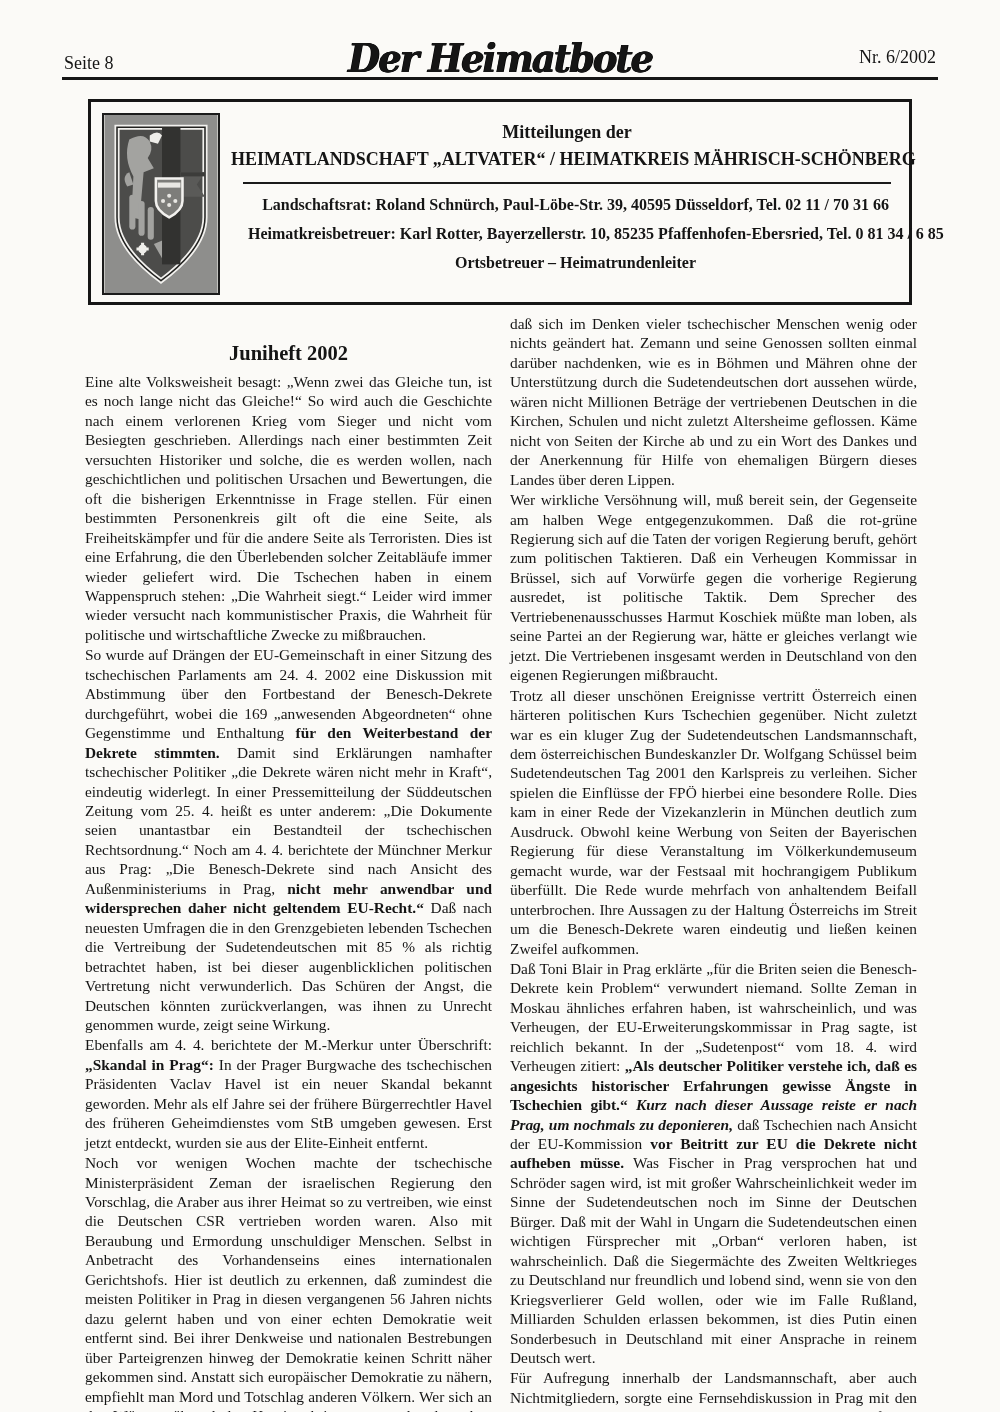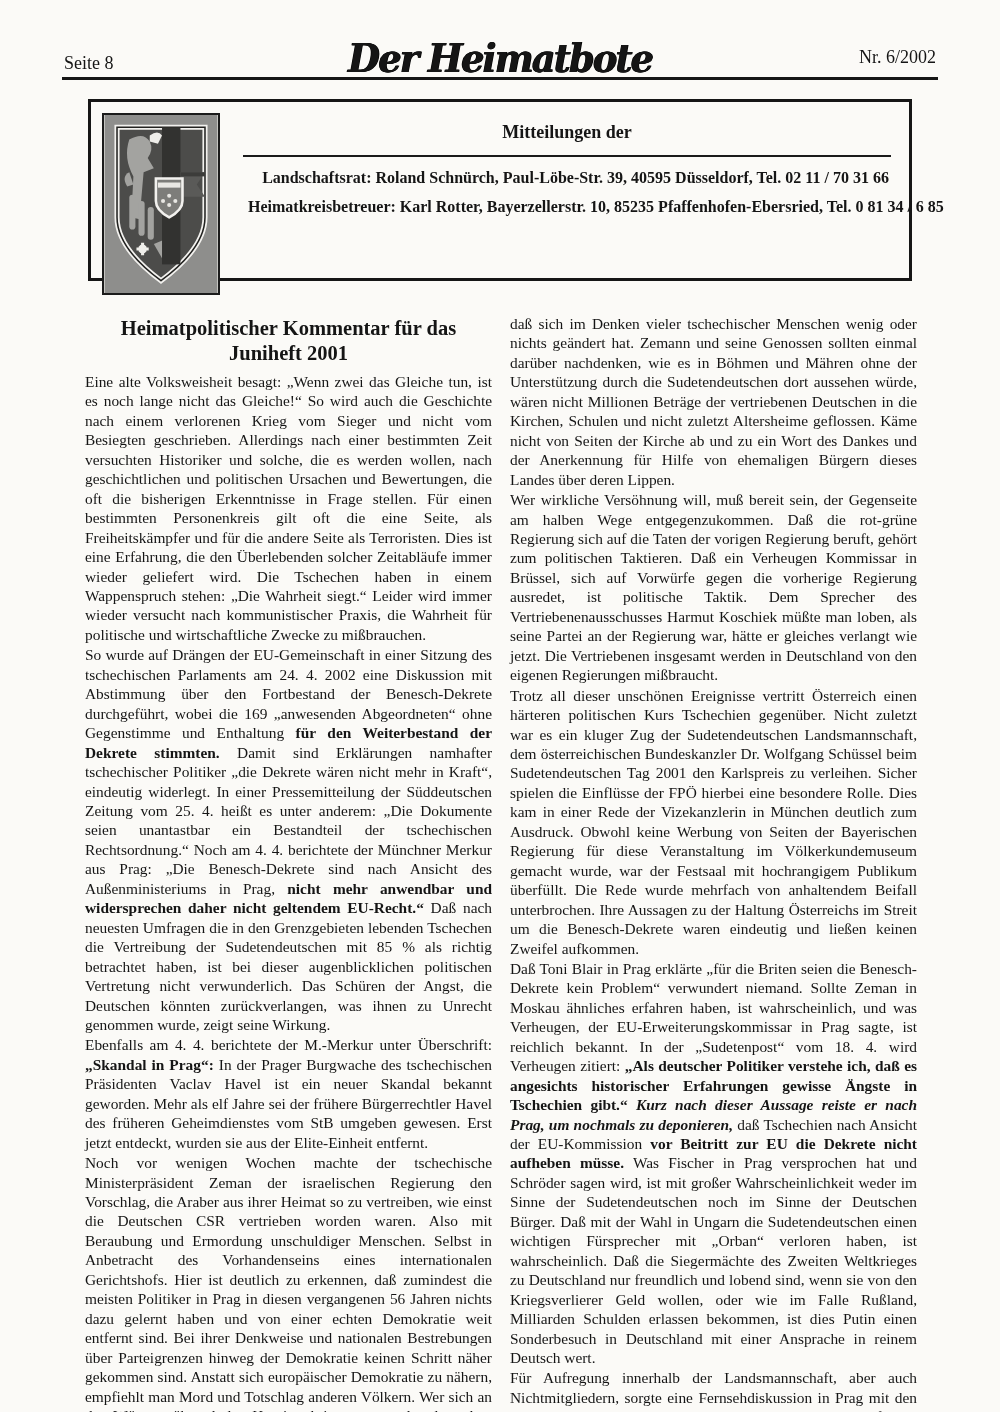--- a/index.html
+++ b/index.html
@@ -15,21 +15,21 @@
   .mast-issue{position:absolute;right:2px;bottom:8px;font-size:18px;}
   .mast-title{
     position:absolute;left:0;right:0;bottom:-4px;text-align:center;
     font-family:"DejaVu Serif",serif;font-weight:bold;font-style:italic;
     font-size:37px;letter-spacing:-2px;transform:scaleY(1.05);
     text-shadow:0.6px 0 0 #000, -0.4px 0 0 #000;
   }
   .mast-rule{position:absolute;left:62px;right:62px;top:77px;height:3px;background:#161616;}
   
   .info-box{
-    position:absolute;left:88px;top:99px;width:824px;height:182px;
+    position:absolute;left:88px;top:99px;width:824px;height:206px;
     border:3px solid #161616;box-sizing:border-box;background:#fbfaf7;
   }
   .emblem-frame{
     position:absolute;left:11px;top:11px;width:114px;height:178px;
     border:2px solid #1b1b1b;background:#8f8f8f;box-shadow:inset 0 0 0 2px #d8d8d4;
   }
   .emblem-frame svg{display:block;width:100%;height:100%;}
   .info-content{position:absolute;left:140px;right:6px;top:0;bottom:0;text-align:center;}
   .info-head{margin-top:17px;font-weight:bold;font-size:18px;line-height:27px;}
   .info-head .line{white-space:nowrap;}
@@ -90,34 +90,36 @@
         <rect x="52" y="74" width="22" height="4" fill="#55555三" opacity="0"></rect>
         <circle cx="57" cy="84" r="2" fill="#e9e8e4"></circle>
         <circle cx="63" cy="88" r="2" fill="#e9e8e4"></circle>
         <circle cx="69" cy="84" r="2" fill="#e9e8e4"></circle>
         <circle cx="63" cy="79" r="2" fill="#e9e8e4"></circle>
       </svg>
     </div>
     <div class="info-content">
       <div class="info-head">
           <div class="line">Mitteilungen der</div>
+          <div class="line">HEIMATLANDSCHAFT „ALTVATER“ / HEIMATKREIS MÄHRISCH-SCHÖNBERG</div>
         </div>
       <div class="info-divider"></div>
       <div class="info-contacts">
           <div class="line">Landschaftsrat: Roland Schnürch, Paul-Löbe-Str. 39, 40595 Düsseldorf, Tel. 02 11 / 70 31 66</div>
           <div class="line">Heimatkreisbetreuer: Karl Rotter, Bayerzellerstr. 10, 85235 Pfaffenhofen-Ebersried, Tel. 0 81 34 / 6 85</div>
+          <div class="line">Ortsbetreuer – Heimatrundenleiter</div>
         </div>
     </div>
   </div>
 
   <div class="columns">
     <div class="col">
       <div class="article-title">
-        <span>Heimatpolitischer Kommentar für das</span><br>
-        <span>Juniheft 2001</span>
+        <br>
+        <span>Juniheft 2002</span>
       </div>
     <p><span>Eine alte Volksweisheit besagt: „Wenn zwei das Gleiche tun, ist es noch lange nicht das Gleiche!“ So wird auch die Geschichte nach einem verlorenen Krieg vom Sieger und nicht vom Besiegten geschrieben. Allerdings nach einer bestimmten Zeit versuchten Historiker und solche, die es werden wollen, nach geschichtlichen und politischen Ursachen und Bewertungen, die oft die bisherigen Erkenntnisse in Frage stellen. Für einen bestimmten Personenkreis gilt oft die eine Seite, als Freiheitskämpfer und für die andere Seite als Terroristen. Dies ist eine Erfahrung, die den Überlebenden solcher Zeitabläufe immer wieder geliefert wird. Die Tschechen haben in einem Wappenspruch stehen: „Die Wahrheit siegt.“ Leider wird immer wieder versucht nach kommunistischer Praxis, die Wahrheit für politische und wirtschaftliche Zwecke zu mißbrauchen.</span></p>
         <p><span>So wurde auf Drängen der EU-Gemeinschaft in einer Sitzung des tschechischen Parlaments am 24. 4. 2002 eine Diskussion mit Abstimmung über den Fortbestand der Benesch-Dekrete durchgeführt, wobei die 169 „anwesenden Abgeordneten“ ohne Gegenstimme und Enthaltung </span><span class="run-b">für den Weiterbestand der Dekrete stimmten.</span><span> Damit sind Erklärungen namhafter tschechischer Politiker „die Dekrete wären nicht mehr in Kraft“, eindeutig widerlegt. In einer Pressemitteilung der Süddeutschen Zeitung vom 25. 4. heißt es unter anderem: „Die Dokumente seien unantastbar ein Bestandteil der tschechischen Rechtsordnung.“ Noch am 4. 4. berichtete der Münchner Merkur aus Prag: „Die Benesch-Dekrete sind nach Ansicht des Außenministeriums in Prag, </span><span class="run-b">nicht mehr anwendbar und widersprechen daher nicht geltendem EU-Recht.“</span><span> Daß nach neuesten Umfragen die in den Grenzgebieten lebenden Tschechen die Vertreibung der Sudetendeutschen mit 85 % als richtig betrachtet haben, ist bei dieser augenblicklichen politischen Vertretung nicht verwunderlich. Das Schüren der Angst, die Deutschen könnten zurückverlangen, was ihnen zu Unrecht genommen wurde, zeigt seine Wirkung.</span></p>
         <p><span>Ebenfalls am 4. 4. berichtete der M.-Merkur unter Überschrift: </span><span class="run-b">„Skandal in Prag“:</span><span> In der Prager Burgwache des tschechischen Präsidenten Vaclav Havel ist ein neuer Skandal bekannt geworden. Mehr als elf Jahre sei der frühere Bürgerrechtler Havel des früheren Geheimdienstes vom StB umgeben gewesen. Erst jetzt entdeckt, wurden sie aus der Elite-Einheit entfernt.</span></p>
         <p><span>Noch vor wenigen Wochen machte der tschechische Ministerpräsident Zeman der israelischen Regierung den Vorschlag, die Araber aus ihrer Heimat so zu vertreiben, wie einst die Deutschen CSR vertrieben worden waren. Also mit Beraubung und Ermordung unschuldiger Menschen. Selbst in Anbetracht des Vorhandenseins eines internationalen Gerichtshofs. Hier ist deutlich zu erkennen, daß zumindest die meisten Politiker in Prag in diesen vergangenen 56 Jahren nichts dazu gelernt haben und von einer echten Demokratie weit entfernt sind. Bei ihrer Denkweise und nationalen Bestrebungen über Parteigrenzen hinweg der Demokratie keinen Schritt näher gekommen sind. Anstatt sich europäischer Demokratie zu nähern, empfiehlt man Mord und Totschlag anderen Völkern. Wer sich an das Wüten während des Hussittenkrieges unter der deutschen Bevölkerung erinnert, stellt man fest,</span></p>
       </div>
     <div class="col">
         <p><span>daß sich im Denken vieler tschechischer Menschen wenig oder nichts geändert hat. Zemann und seine Genossen sollten einmal darüber nachdenken, wie es in Böhmen und Mähren ohne der Unterstützung durch die Sudetendeutschen dort aussehen würde, wären nicht Millionen Beträge der vertriebenen Deutschen in die Kirchen, Schulen und nicht zuletzt Altersheime geflossen. Käme nicht von Seiten der Kirche ab und zu ein Wort des Dankes und der Anerkennung für Hilfe von ehemaligen Bürgern dieses Landes über deren Lippen.</span></p>
         <p><span>Wer wirkliche Versöhnung will, muß bereit sein, der Gegenseite am halben Wege entgegenzukommen. Daß die rot-grüne Regierung sich auf die Taten der vorigen Regierung beruft, gehört zum politischen Taktieren. Daß ein Verheugen Kommissar in Brüssel, sich auf Vorwürfe gegen die vorherige Regierung ausredet, ist politische Taktik. Dem Sprecher des Vertriebenenausschusses Harmut Koschiek müßte man loben, als seine Partei an der Regierung war, hätte er gleiches verlangt wie jetzt. Die Vertriebenen insgesamt werden in Deutschland von den eigenen Regierungen mißbraucht.</span></p>
         <p><span>Trotz all dieser unschönen Ereignisse vertritt Österreich einen härteren politischen Kurs Tschechien gegenüber. Nicht zuletzt war es ein kluger Zug der Sudetendeutschen Landsmannschaft, dem österreichischen Bundeskanzler Dr. Wolfgang Schüssel beim Sudetendeutschen Tag 2001 den Karlspreis zu verleihen. Sicher spielen die Einflüsse der FPÖ hierbei eine besondere Rolle. Dies kam in einer Rede der Vizekanzlerin in München deutlich zum Ausdruck. Obwohl keine Werbung von Seiten der Bayerischen Regierung für diese Veranstaltung im Völkerkundemuseum gemacht wurde, war der Festsaal mit hochrangigem Publikum überfüllt. Die Rede wurde mehrfach von anhaltendem Beifall unterbrochen. Ihre Aussagen zu der Haltung Österreichs im Streit um die Benesch-Dekrete waren eindeutig und ließen keinen Zweifel aufkommen.</span></p>

